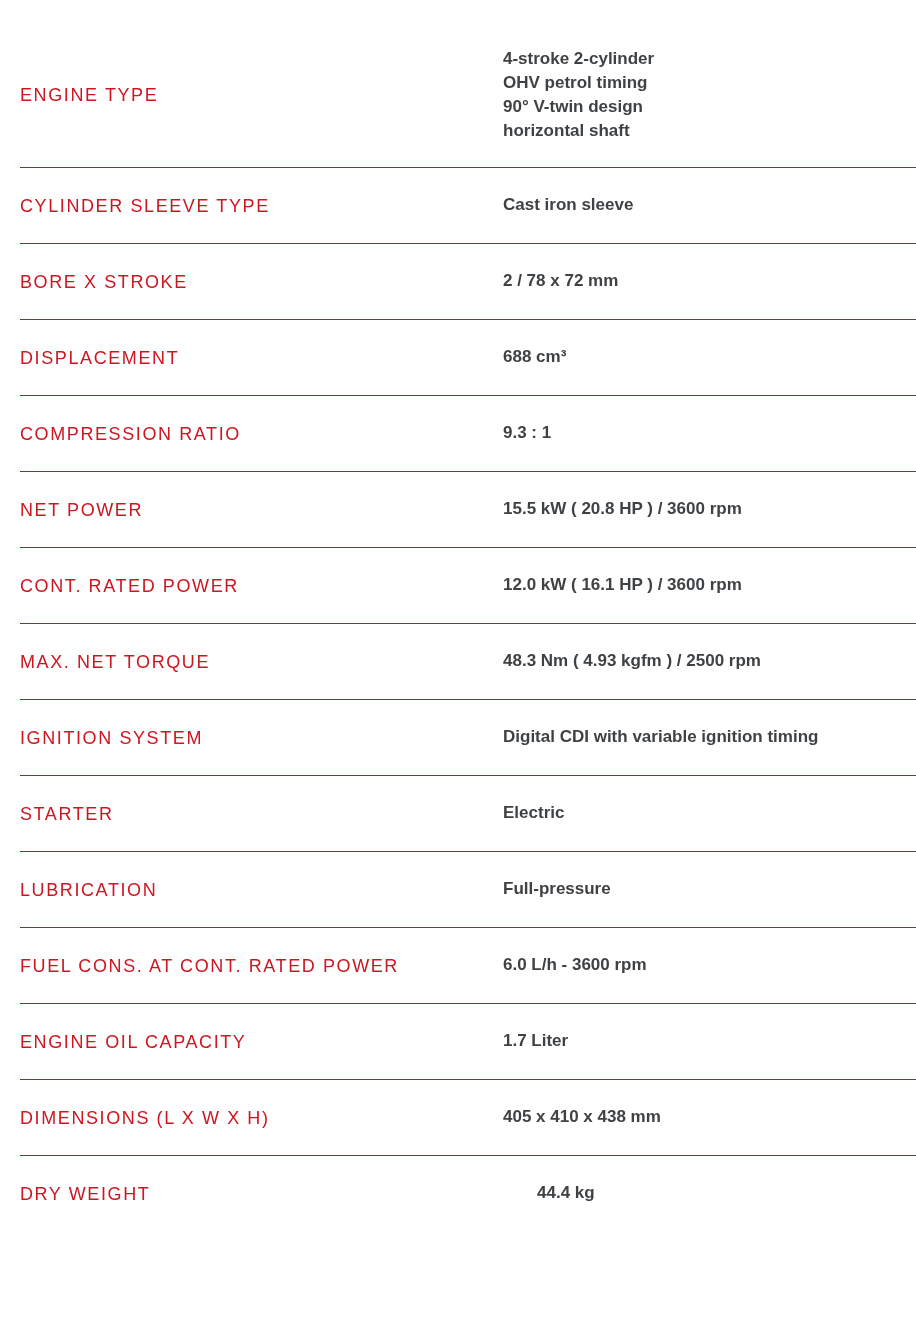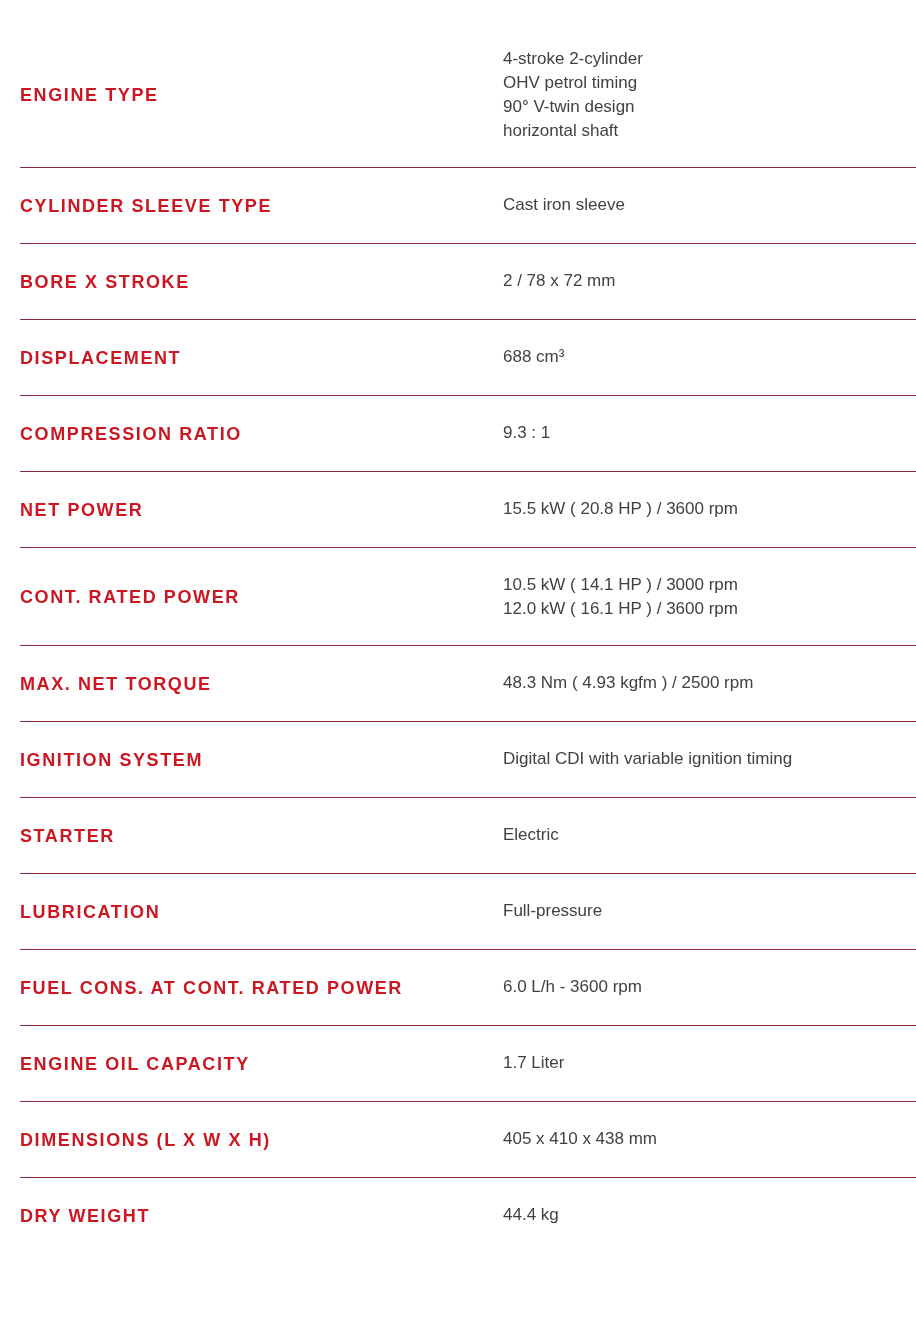--- a/index.html
+++ b/index.html
@@ -19,38 +19,39 @@
     box-sizing: border-box;
   }
   .spec-row {
     display: flex;
     align-items: center;
     padding: 25px 0 24px 0;
     border-bottom: 1px solid var(--divider, #8e2b38);
   }
   .spec-row:last-child {
     border-bottom: none;
+    gap: 34px;
   }
   .spec-label {
     flex: 0 0 483px;
     box-sizing: border-box;
     padding-right: 95px;
     color: var(--label, #cc1621);
     font-size: 18px;
-    font-weight: 700;
+    font-weight: 400;
     letter-spacing: 1.6px;
     line-height: 26px;
     text-transform: uppercase;
   }
   .spec-value {
     flex: 1 1 auto;
     align-self: flex-start;
     color: var(--value, #3f4245);
     font-size: 17px;
-    font-weight: 400;
+    font-weight: 700;
     line-height: 24px;
     padding-right: 10px;
   }
 </style>
 </head>
 <body style="--label: #cc1621; --value: #3f4245; --divider: #8e2b38; background: rgb(255, 255, 255);">
 
 <div class="spec-table">
 
     <div class="spec-row">
@@ -94,21 +95,20 @@
     <div class="spec-row">
       <div class="spec-label">NET POWER</div>
       <div class="spec-value">
         <div>15.5 kW ( 20.8 HP ) / 3600 rpm</div>
       </div>
     </div>
 
     <div class="spec-row">
       <div class="spec-label">CONT. RATED POWER</div>
       <div class="spec-value">
-        <div>10.5 kW ( 14.1 HP ) / 3000 rpm</div>
         <div>12.0 kW ( 16.1 HP ) / 3600 rpm</div>
       </div>
     </div>
 
     <div class="spec-row">
       <div class="spec-label">MAX. NET TORQUE</div>
       <div class="spec-value">
         <div>48.3 Nm ( 4.93 kgfm ) / 2500 rpm</div>
       </div>
     </div>

